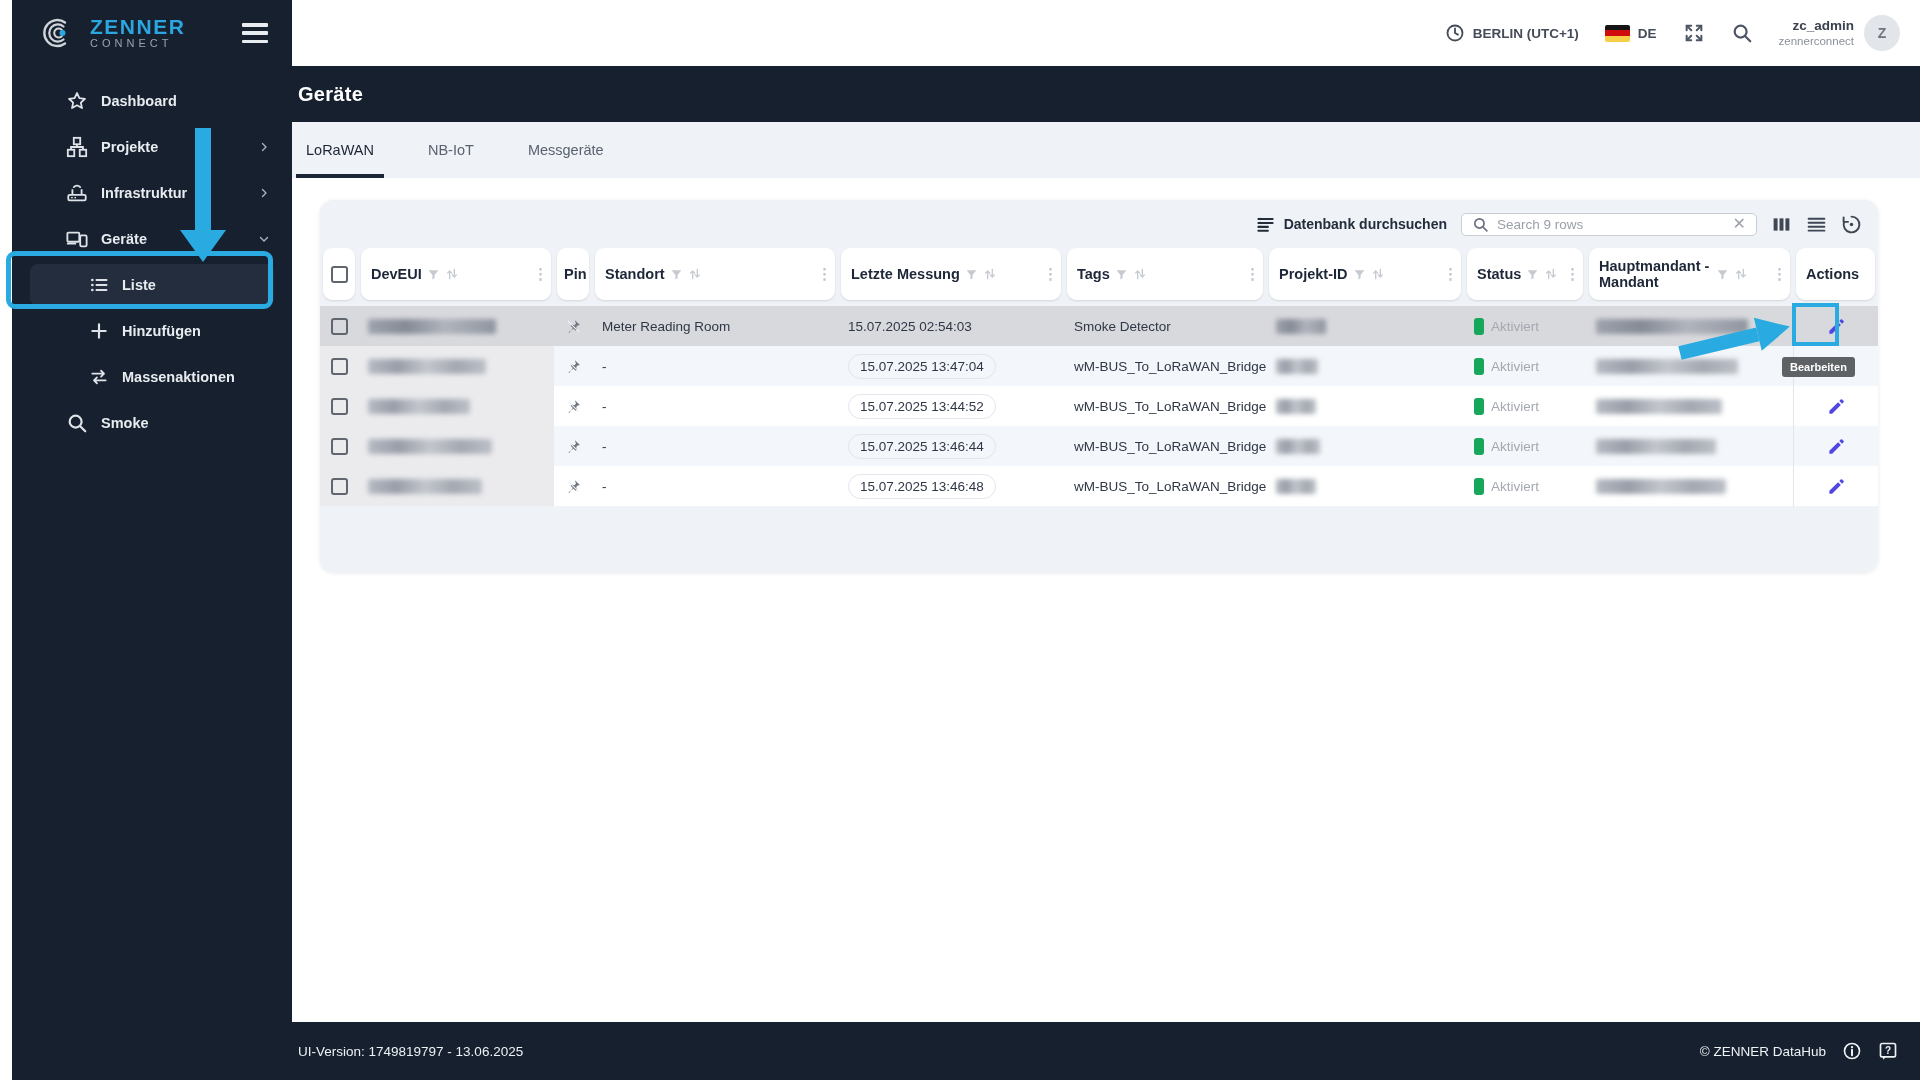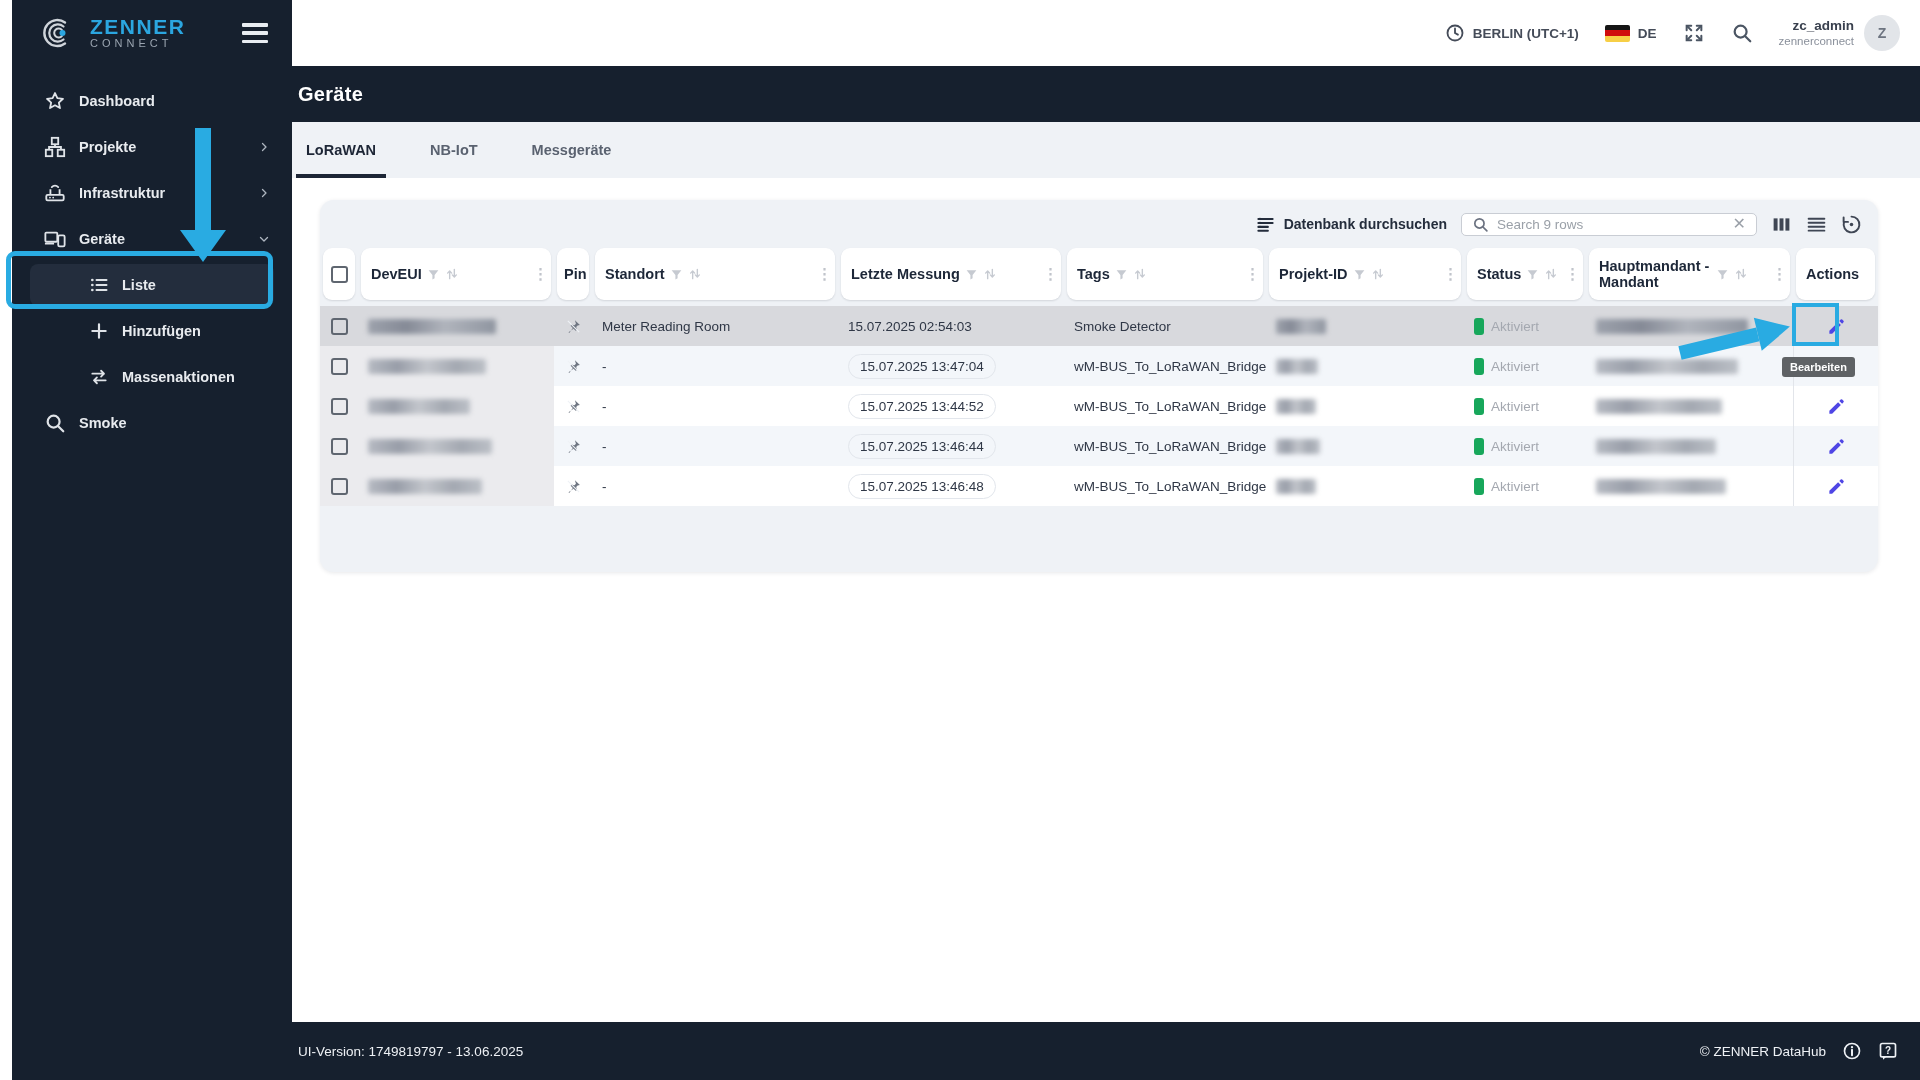--- a/index.html
+++ b/index.html
@@ -10,21 +10,21 @@
   
   .sidebar { position:absolute; left:12px; top:0; width:280px; height:1080px; background:#16202e; z-index:5; }
   .logo-row { display:flex; align-items:center; height:66px; padding:0 24px 0 26px; }
   .logo-mark { width:40px; height:40px; flex:0 0 auto; }
   .logo-text { margin-left:12px; flex:1; }
   .logo-line1 { font-size:21px; font-weight:bold; letter-spacing:1.5px; color:#2ba6e0; line-height:20px; }
   .logo-line2 { font-size:11px; letter-spacing:4px; color:#9aa4b0; line-height:13px; }
   .hamburger { width:26px; height:20px; display:flex; flex-direction:column; justify-content:space-between; cursor:pointer; }
   .hamburger span { display:block; height:3.5px; background:#e9edf2; border-radius:1px; }
   .nav { margin-top:12px; }
-  .nav-item { position:relative; height:46px; display:flex; align-items:center; padding-left:32px; color:#e8ebef; font-size:14.5px; font-weight:bold; cursor:pointer; }
+  .nav-item { position:relative; height:46px; display:flex; align-items:center; padding-left:32px; color:#e8ebef; font-size:14.5px; font-weight:bold; cursor:pointer;margin-left:22px; }
   .nav-item .nicon { width:22px; height:22px; margin-right:13px; flex:0 0 auto; color:#dfe3e8; }
   .nav-item .chev { position:absolute; right:22px; width:12px; height:12px; color:#aeb6c0; }
   .nav-sub { position:relative; height:46px; display:flex; align-items:center; padding-left:77px; color:#e8ebef; font-size:14.5px; font-weight:bold; cursor:pointer; }
   .nav-sub .nicon { width:20px; height:20px; margin-right:13px; color:#dfe3e8; }
   .nav-sub.active-pill::before { content:""; position:absolute; left:18px; right:18px; top:2px; bottom:2px; background:#232d3d; border-radius:8px; }
   .nav-sub > * { position:relative; }
 
   
   .topbar { position:absolute; left:280px; top:0; right:0; height:66px; background:#fff; display:flex; align-items:center; justify-content:flex-end; padding-right:20px; gap:26px; }
   .tz { display:flex; align-items:center; gap:8px; font-size:13.5px; font-weight:bold; color:#454c59; }
@@ -37,21 +37,21 @@
   .userbox { display:flex; align-items:center; gap:10px; cursor:pointer; }
   .user-names { text-align:right; }
   .user-name { font-size:13.5px; font-weight:bold; color:#39404e; line-height:16px; }
   .user-org { font-size:11.5px; color:#8a909b; line-height:14px; }
   .avatar { width:36px; height:36px; border-radius:50%; background:#e2e5e9; color:#6d7480; display:flex; align-items:center; justify-content:center; font-size:14px; font-weight:bold; }
 
   
   .pagebar { position:absolute; left:280px; top:66px; right:0; height:56px; background:#16202e; display:flex; align-items:center; padding-left:18px; }
   .page-title { color:#fff; font-size:20px; font-weight:bold; letter-spacing:.3px; }
   .tabsbar { position:absolute; left:280px; top:122px; right:0; height:56px; background:#eff2f6; display:flex; align-items:flex-end; padding-left:16px; }
-  .tab { position:relative; height:100%; display:flex; align-items:center; padding:0 10px; margin-right:34px; font-size:14.5px; font-weight:bold; color:#5a6270; cursor:pointer; }
+  .tab { position:relative; height:100%; display:flex; align-items:center; padding:0 10px; margin-right:34px; font-size:14.5px; font-weight:normal; color:#5a6270; cursor:pointer; }
   .tab.active { color:#1d2636; }
   .tab.active::after { content:""; position:absolute; left:0; right:0; bottom:0; height:4px; background:#1d2636; }
 
   
   .content { position:absolute; left:280px; top:178px; right:0; bottom:58px; background:#fff; }
   .card { position:absolute; left:40px; top:22px; width:1558px; height:372px; background:#eff2f6; border-radius:14px; box-shadow:0 1px 4px rgba(22,32,46,.10); }
   .toolbar { height:48px; display:flex; align-items:center; justify-content:flex-end; padding:0 16px 0 0; gap:14px; }
   .db-label { display:flex; align-items:center; gap:9px; font-size:14px; font-weight:bold; color:#242d3c; cursor:pointer; }
   .db-label svg { width:19px; height:19px; color:#242d3c; }
   .searchbox { width:296px; height:23px; background:#fff; border:1px solid #c9cdd4; border-radius:5px; display:flex; align-items:center; padding:0 10px; gap:8px; }

